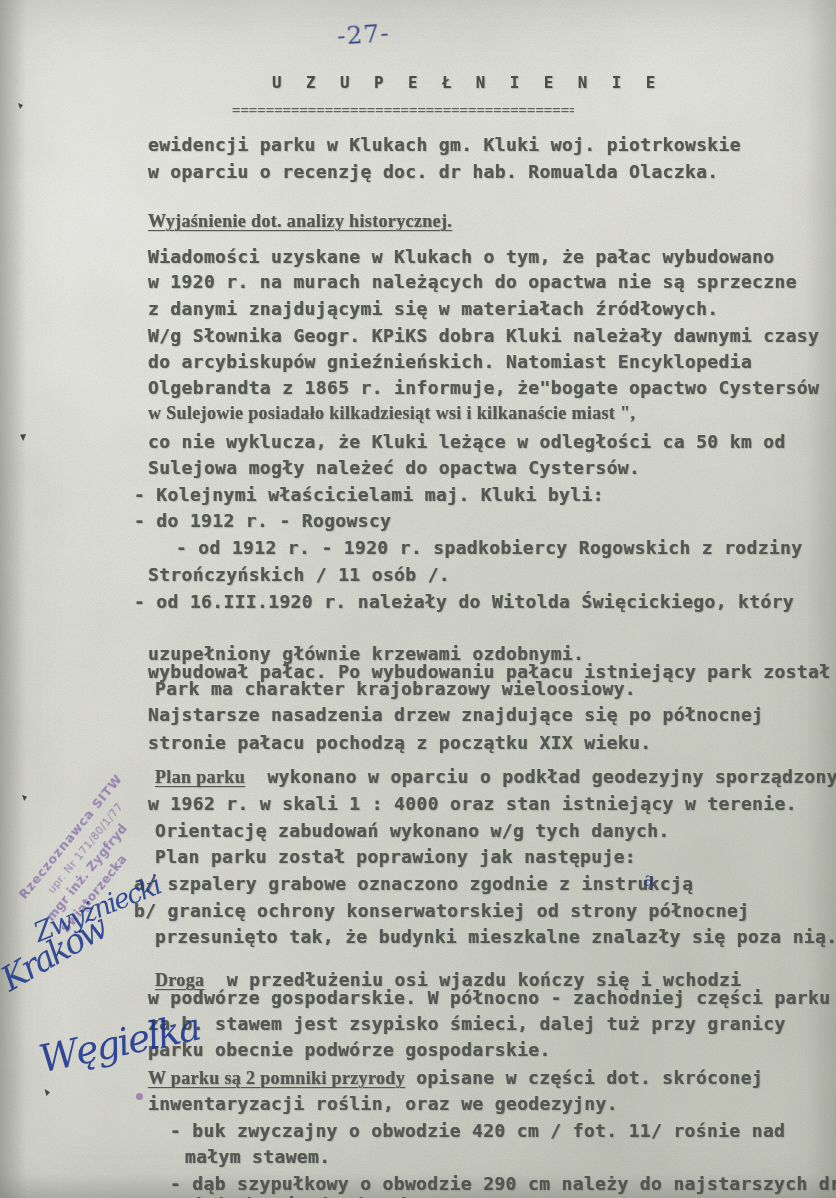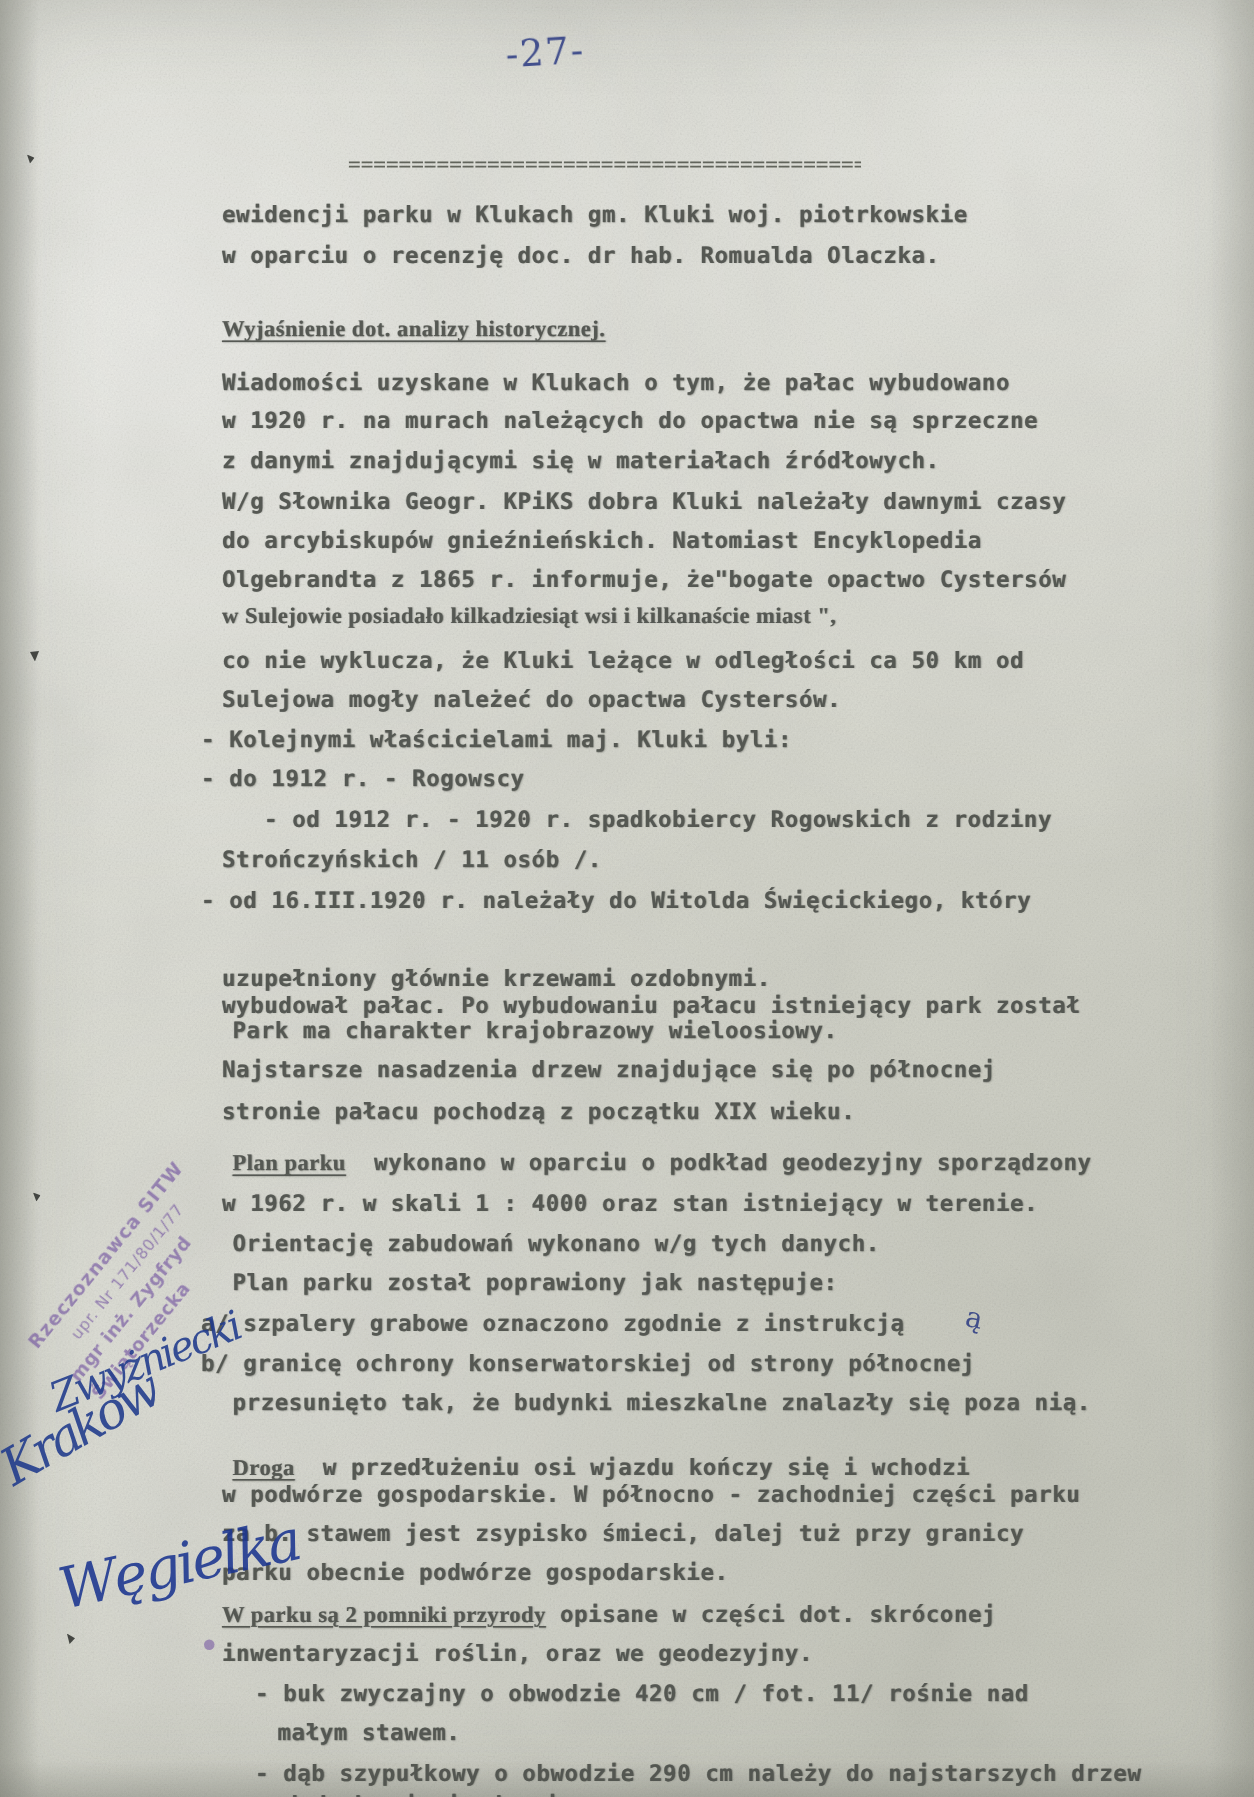--- a/index.html
+++ b/index.html
@@ -58,21 +58,21 @@
     height: 24px;
     background: linear-gradient(0deg, rgba(110,112,102,0.28), rgba(110,112,102,0.0));
     pointer-events: none;
   }
 
   
   .typed {
     position: absolute;
     white-space: pre;
     color: #4c4f4a;
-    font-size: 15px;
+    font-size: 18px;
     letter-spacing: 0.35px;
     font-weight: 700;
     text-shadow:
       0.45px 0 0 rgba(76,79,74,0.34),
       -0.4px 0 0 rgba(76,79,74,0.24),
       0 0.45px 0 rgba(76,79,74,0.22),
       0.8px 0.5px 1.1px rgba(90,92,86,0.30);
     opacity: 0.93;
     filter: blur(0.17px);
   }
@@ -233,20 +233,21 @@
     <rect width="836" height="1198" filter="url(#grainFilter)"></rect>
     <rect width="836" height="1198" filter="url(#blotchFilter)"></rect>
   </svg>
 
   <div id="left-shadow"></div>
   <div id="right-shadow"></div>
   <div id="bottom-shadow"></div>
 
   <div id="page-number">-27-</div>
 
+  <div id="doc-title">U Z U P E Ł N I E N I E</div>
   <div id="title-rule">=========================================================</div>
 
   <div id="body-lines">
       <div class="typed" style="left: 148px; top: 134.134px;"><span>ewidencji parku w Klukach gm. Kluki woj. piotrkowskie</span></div>
       <div class="typed" style="left: 148px; top: 161.336px;"><span>w oparciu o recenzję doc. dr hab. Romualda Olaczka.</span></div>
       <div class="typed" style="left: 148px; top: 210.112px;"><span class="ul">Wyjaśnienie dot. analizy historycznej.</span></div>
       <div class="typed" style="left: 148px; top: 246px;"><span>Wiadomości uzyskane w Klukach o tym, że pałac wybudowano</span></div>
       <div class="typed" style="left: 148px; top: 271.082px;"><span>w 1920 r. na murach należących do opactwa nie są sprzeczne</span></div>
       <div class="typed" style="left: 148px; top: 298.284px;"><span>z danymi znajdującymi się w materiałach źródłowych.</span></div>
       <div class="typed" style="left: 148px; top: 324.548px;"><span>W/g Słownika Geogr. KPiKS dobra Kluki należały dawnymi czasy</span></div>

